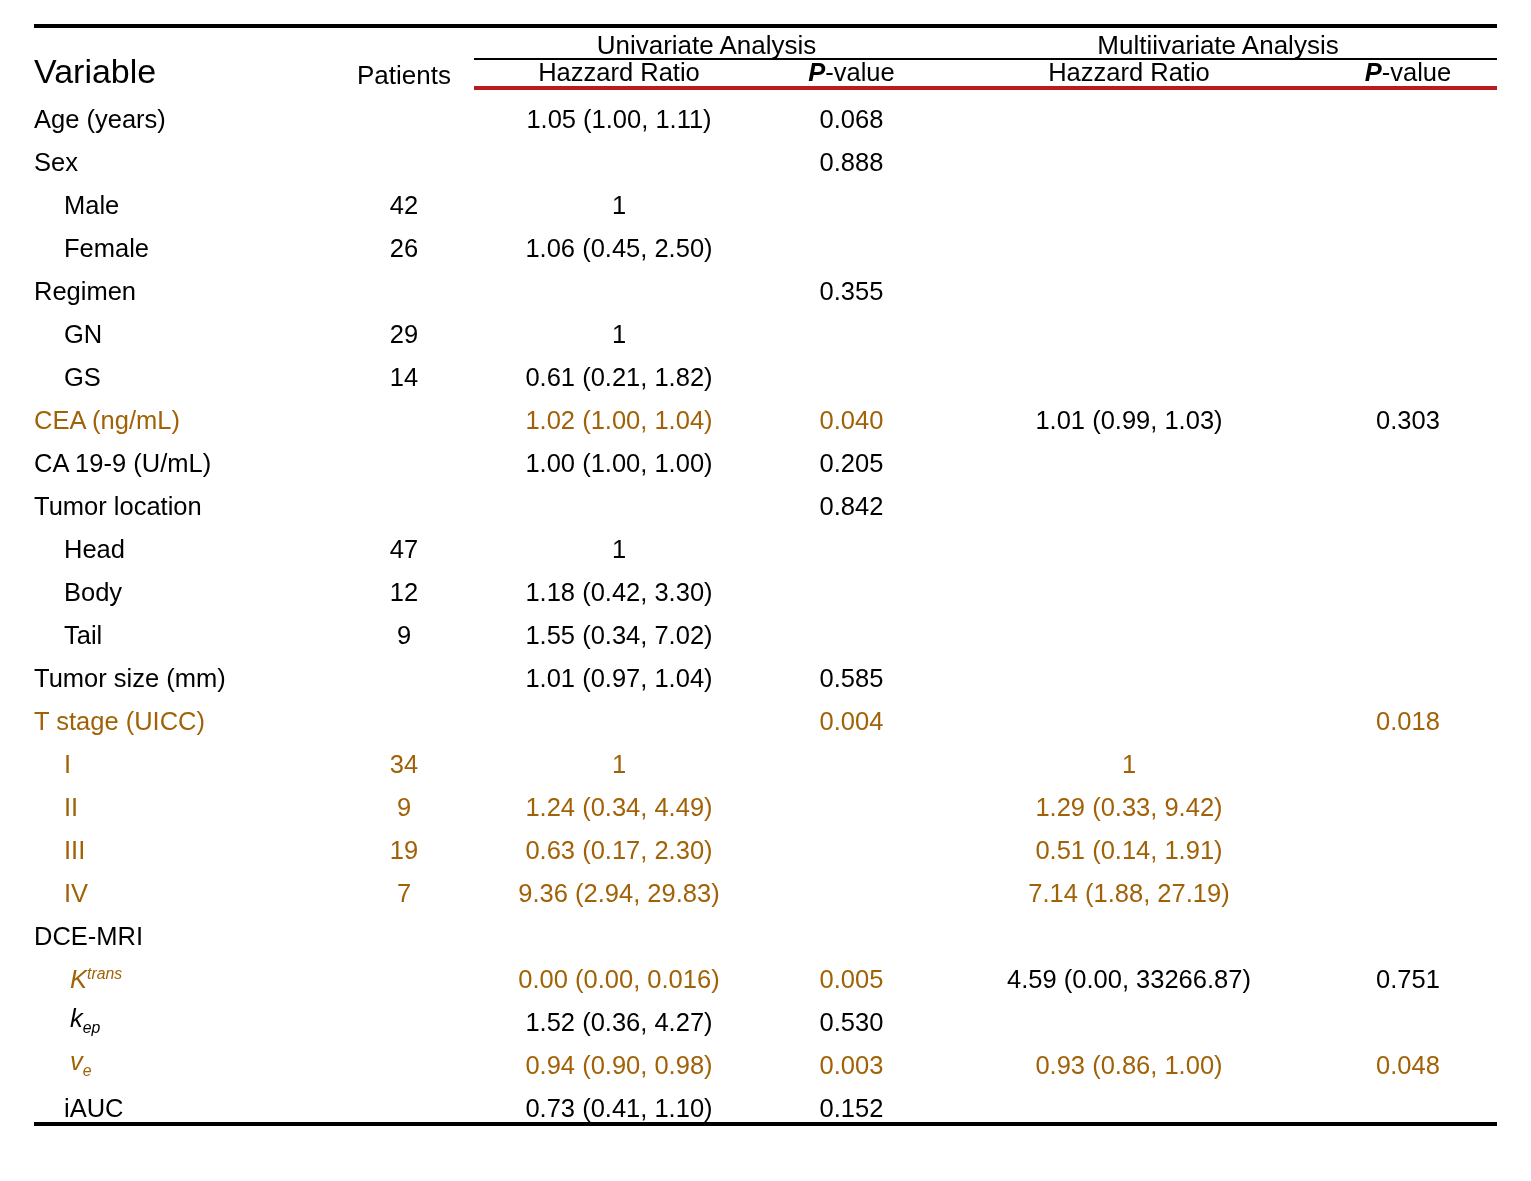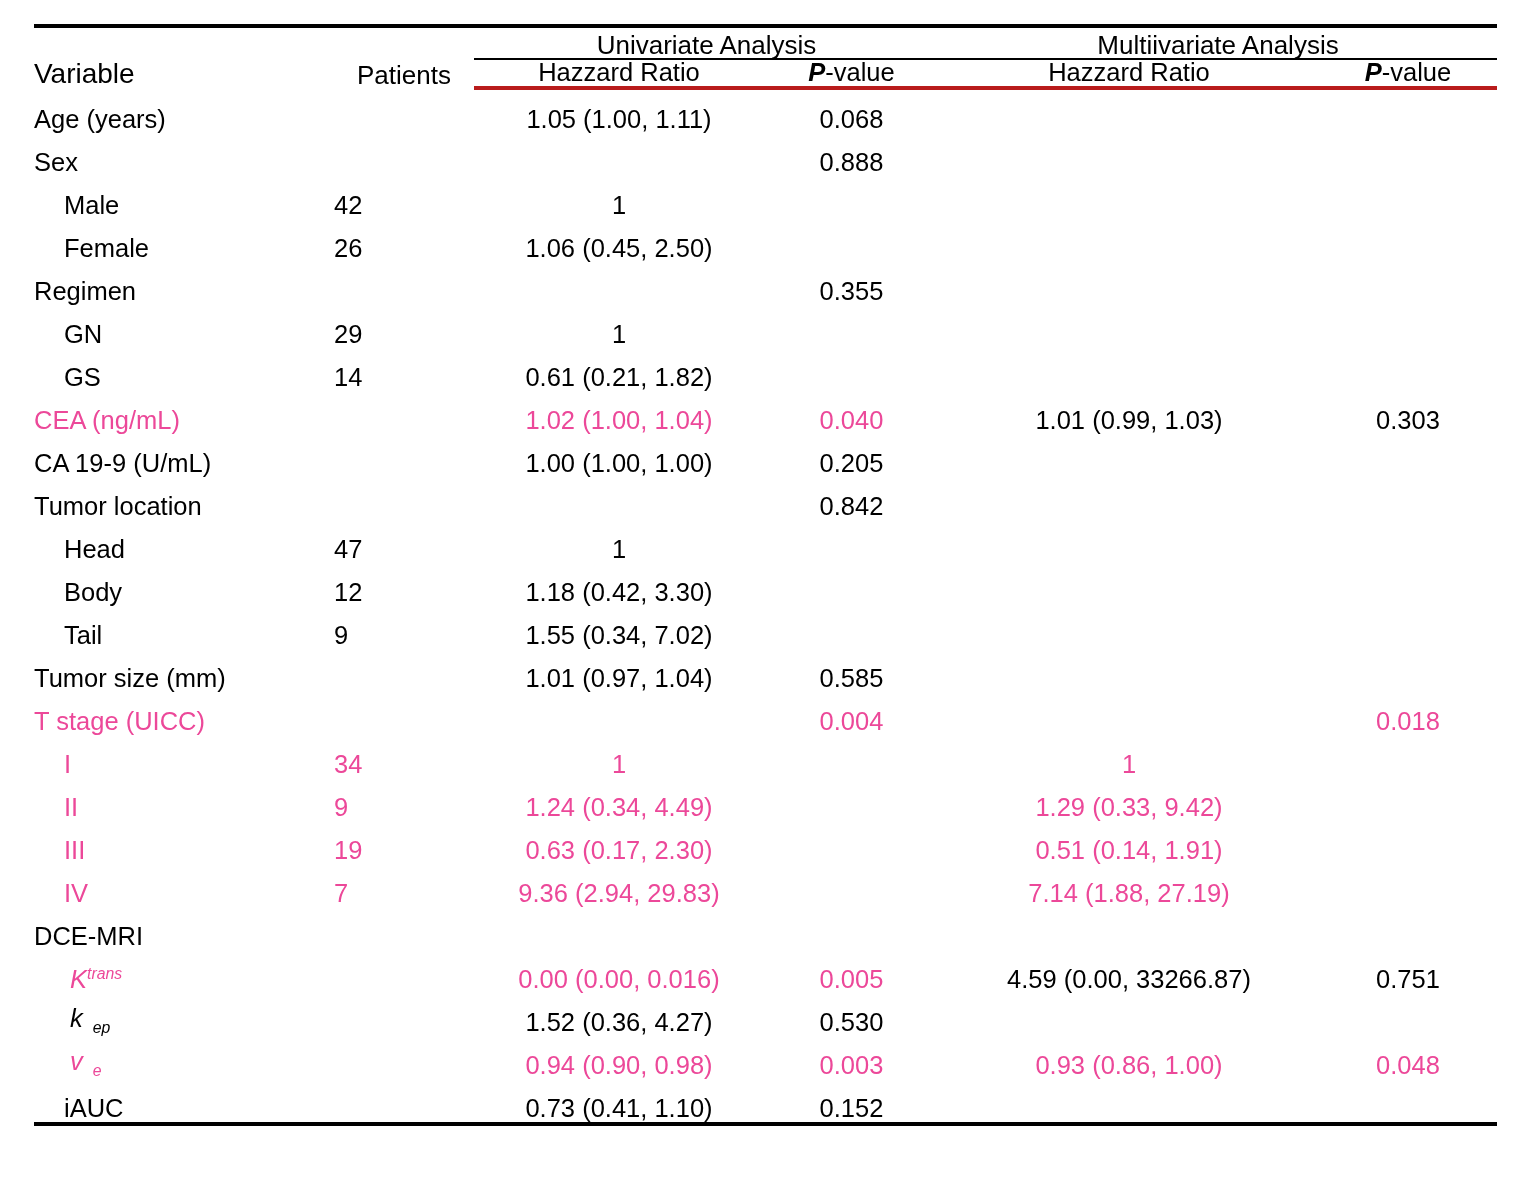--- a/index.html
+++ b/index.html
@@ -57,45 +57,45 @@
   }
   .hdr-sub {
     text-align: center;
     font-weight: bold;
     font-size: 25.5px;
     padding-bottom: 8px;
     padding-top: 8px;
   }
   .hdr-var {
     font-weight: bold;
-    font-size: 28px;
+    font-size: 34px;
     text-align: left;
     padding-bottom: 8px;
   }
   .hdr-pat {
     font-weight: bold;
     font-size: 26px;
     text-align: center;
     padding-bottom: 8px;
     padding-right: 6px;
   }
   .pv-italic { font-style: italic; font-weight: bold; }
 
   td.var { text-align: left; padding-left: 2px; }
   td.var.indent { padding-left: 30px; }
-  td.num { padding-right: 4px; }
+  td.num { text-align: center; padding-right: 4px; }
   td.ctr { text-align: center; }
 
   tr.datarow td { height: 43px; font-size: 25.5px; }
 
-  .red { color: #ec4899; }
+  .red { color: #a16207; }
 
   .sym { font-style: italic; }
   .sym sup { font-size: 0.62em; font-style: italic; vertical-align: super; }
-  .sym sub { font-size: 0.62em; vertical-align: sub; margin-left: 10px; }
+  .sym sub { font-size: 0.62em; vertical-align: sub; }
   .sym-wrap { padding-left: 6px; text-align: center; }
 </style>
 </head>
 <body>
 
 <div class="table-wrap">
   <table class="stats">
     <colgroup>
       <col class="c-var">
         <col class="c-pat">

